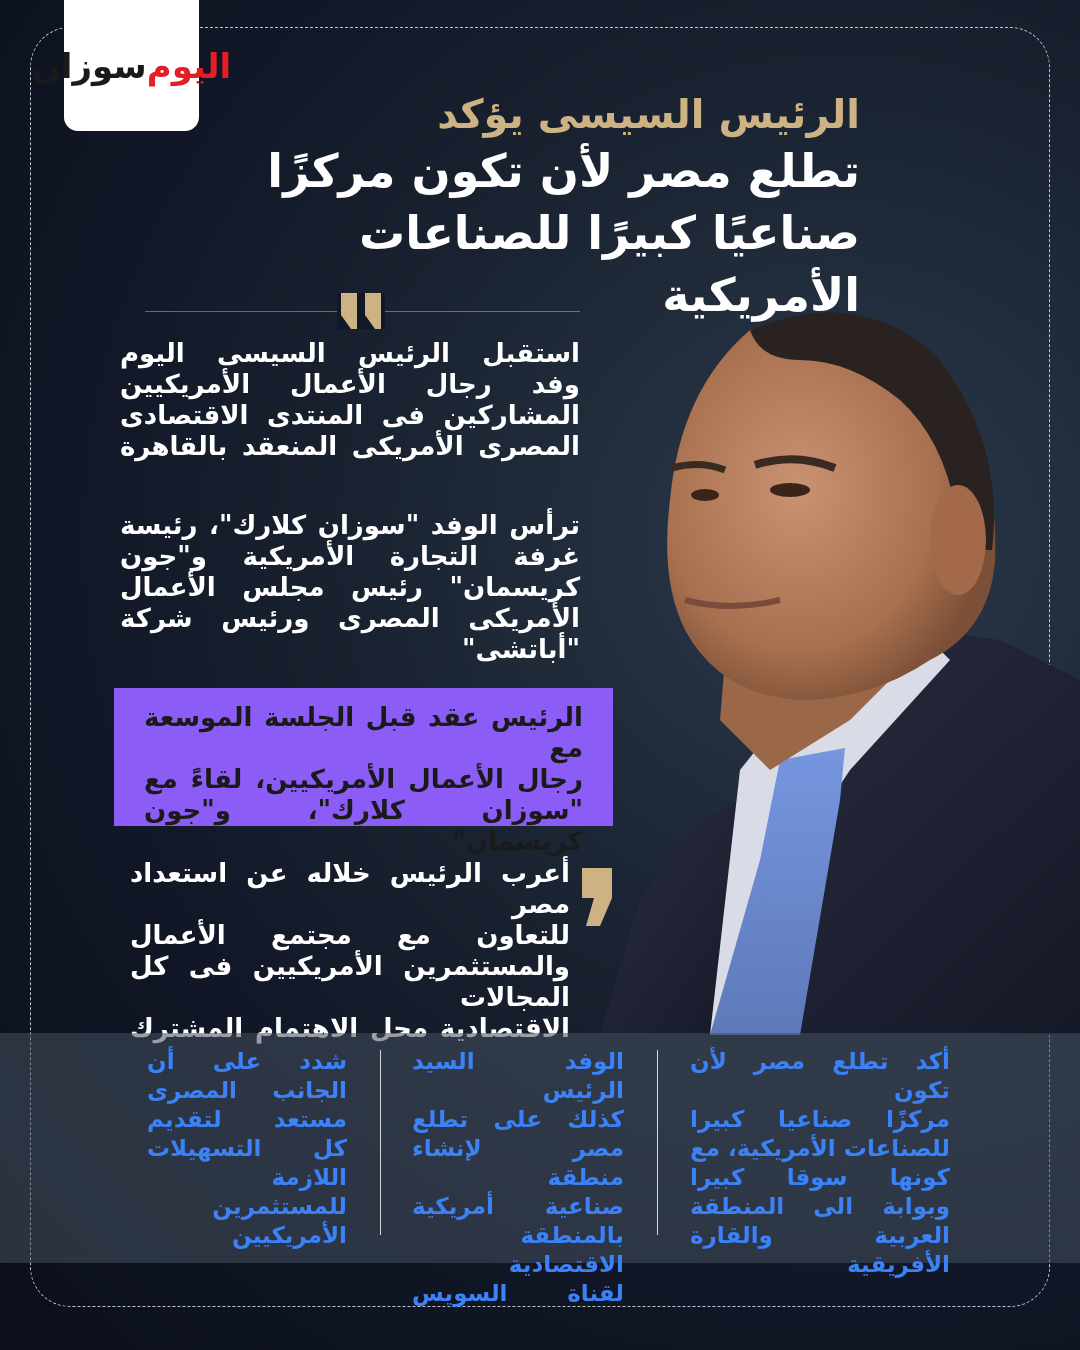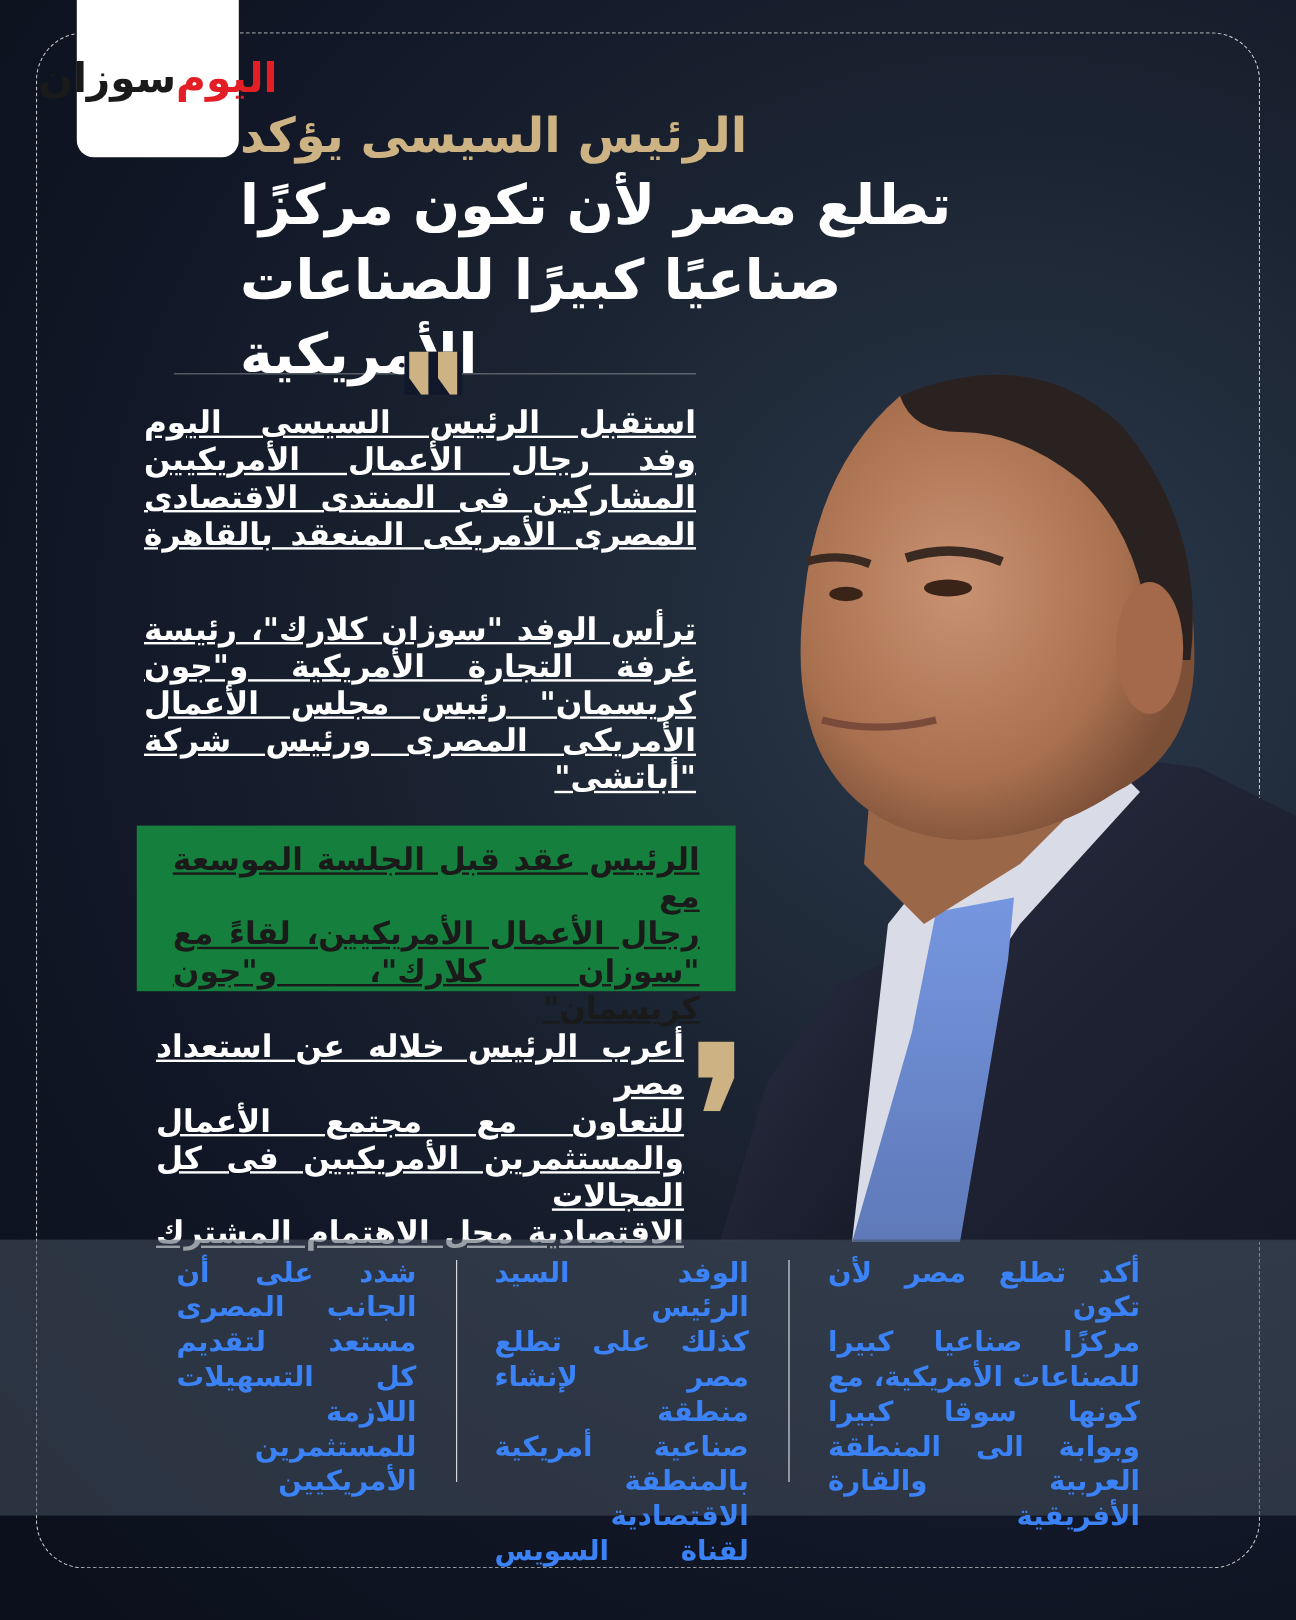--- a/index.html
+++ b/index.html
@@ -19,21 +19,21 @@
   .logo {
     position: absolute; left: 64px; top: 0; width: 135px; height: 131px;
     background: #ffffff; border-radius: 0 0 14px 14px;
     display: flex; flex-direction: row; align-items: center; justify-content: center;
     direction: rtl; z-index: 3;
   }
   .logo-line { font-family: "DejaVu Sans", sans-serif; font-weight: bold; font-size: 34px; line-height: 38px; letter-spacing: -1px; }
   .logo-black { color: #1a1a1a; }
   .logo-red { color: #e31e24; }
 
-  .headline { position: absolute; left: 200px; right: 220px; top: 88px; text-align: left; direction: rtl; }
+  .headline { position: absolute; left: 200px; right: 220px; top: 88px; text-align: right; direction: rtl; }
   .headline .kicker { color: #cdb283; font-weight: bold; font-size: 40px; line-height: 52px; }
   .headline .main { color: #ffffff; font-weight: bold; font-size: 46px; line-height: 62px; }
 
   .photo {
     position: absolute; left: 600px; top: 300px; width: 480px; height: 735px; z-index: 1;
   }
   .photo svg { width: 100%; height: 100%; }
 
   .quote-rule {
     position: absolute; left: 145px; top: 311px; width: 435px; height: 1px; background: rgba(255,255,255,0.35);
@@ -42,25 +42,25 @@
     position: absolute; left: 337px; top: 293px; width: 48px; height: 36px; z-index: 2;
     background: #11182a;
   }
   .quote-open svg, .quote-close svg { width: 100%; height: 100%; }
   .quote-close { position: absolute; left: 578px; top: 868px; width: 34px; height: 58px; z-index: 2; }
 
   .para {
     position: absolute; left: 120px; width: 460px; text-align: justify; text-align-last: justify;
     font-weight: bold; font-size: 26px; line-height: 31px; color: #ffffff; direction: rtl; z-index: 2;
   }
-  .para span { display: block; text-decoration: underline; }
+  .para span { display: block; }
   .p1 { top: 338px; }
   .p2 { top: 510px; }
   .highlight {
-    position: absolute; left: 114px; top: 688px; width: 499px; height: 138px; background: #15803d; z-index: 2;
+    position: absolute; left: 114px; top: 688px; width: 499px; height: 138px; background: #8b5cf6; z-index: 2;
     padding: 14px 30px 0 30px;
   }
   .highlight .para { position: static; width: auto; color: #1a1a1a; }
   .p4 { top: 858px; left: 130px; width: 440px; }
 
   .bottom-band {
     position: absolute; left: 0; top: 1033px; width: 1080px; height: 230px;
     background: rgba(70,80,95,0.55); z-index: 2;
   }
   .col {

